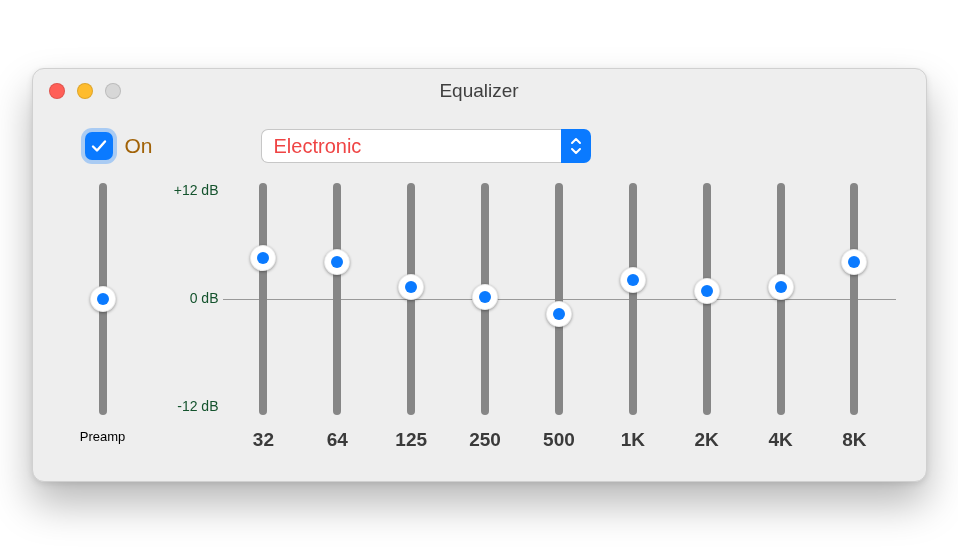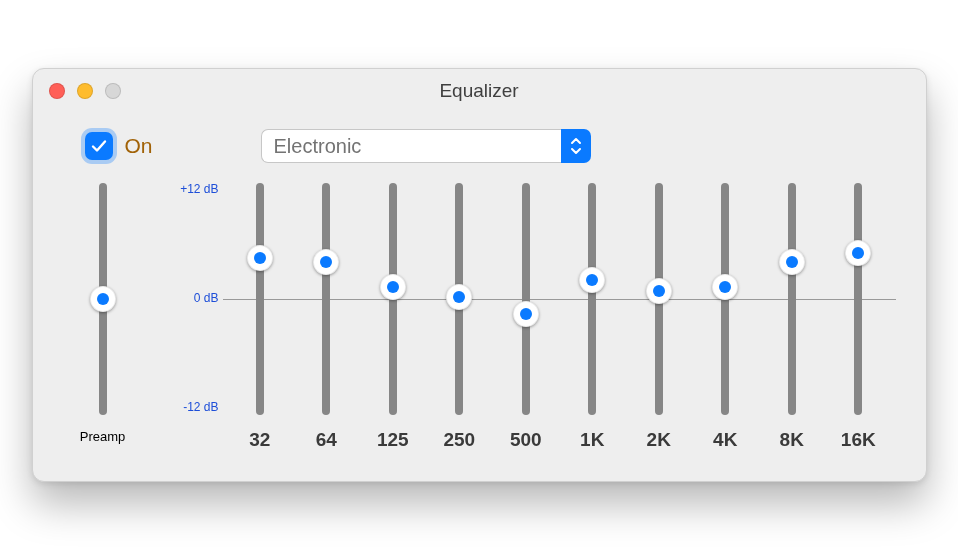--- a/index.html
+++ b/index.html
@@ -76,21 +76,21 @@
       align-items: stretch;
       height: 34px;
     }
     .preset-select {
       width: 300px;
       background: #fff;
       border: 1px solid #c7c7c7;
       border-right: none;
       border-radius: 7px 0 0 7px;
       font-size: 20px;
-      color: #737373;
+      color: #ef4444;
       padding: 2px 12px;
       display: flex;
       align-items: center;
     }
     .preset-button {
       width: 30px;
       background: #0a7aff;
       border-radius: 0 7px 7px 0;
       display: flex;
       flex-direction: column;
@@ -115,22 +115,22 @@
       align-items: center;
     }
     .db-labels {
       width: 80px;
       height: 232px;
       display: flex;
       flex-direction: column;
       justify-content: space-between;
       align-items: flex-end;
       padding-right: 4px;
-      font-size: 12px;
-      color: #1d4ed8;
+      font-size: 14px;
+      color: #14532d;
     }
     .db-labels span { transform: translateY(-1px); }
     .bands-wrap {
       flex: 1;
       position: relative;
     }
     .bands {
       display: flex;
       gap: 0;
       justify-content: space-around;
@@ -305,26 +305,19 @@
               </div>
               <div class="freq-label">4K</div>
             </div>
             <div class="slider-col">
               <div class="slider-track-wrap">
                 <div class="slider-track"></div>
                 <div class="slider-thumb" style="top: 79.2667px;"></div>
               </div>
               <div class="freq-label">8K</div>
             </div>
-            <div class="slider-col">
-              <div class="slider-track-wrap">
-                <div class="slider-track"></div>
-                <div class="slider-thumb" style="top: 69.6px;"></div>
-              </div>
-              <div class="freq-label">16K</div>
-            </div>
           </div>
       </div>
 
     </div>
   </div>
 
 </div>
 
 </body></html>

